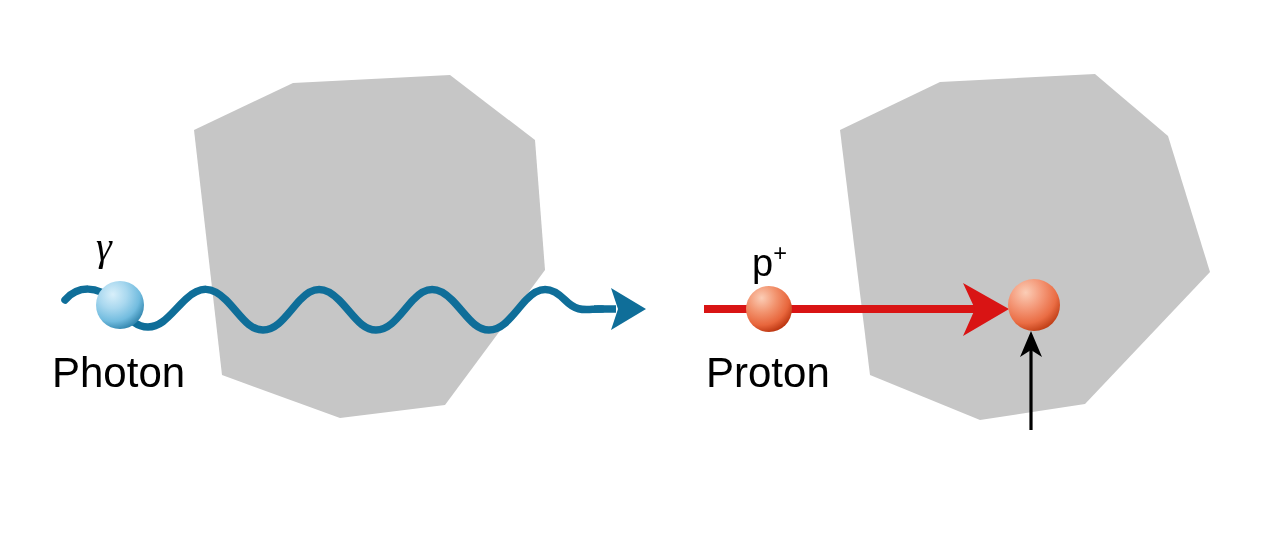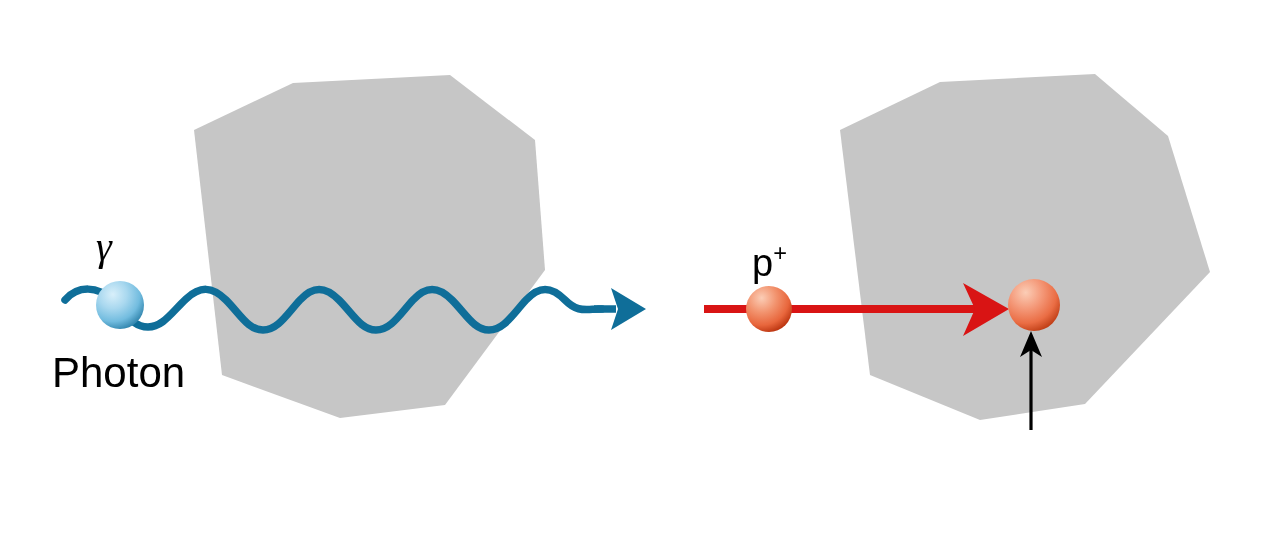--- a/index.html
+++ b/index.html
@@ -116,15 +116,16 @@
     <line x1="1031" y1="430" x2="1031" y2="345" stroke="#000000" stroke-width="3.2"></line>
     <polygon points="1031,331 1042,357 1031,350 1020,357" fill="#000000"></polygon>
   </svg>
 
   <div class="lbl lbl-sym" id="label-photon-gamma">γ</div>
 
   <div class="lbl lbl-big" id="label-photon">Photon</div>
 
   <div class="lbl lbl-psym" id="label-proton-psym"><span>p</span><sup>+</sup></div>
 
+  <div class="lbl lbl-big" id="label-proton">Proton</div>
 
 
 </div>
 
 </body></html>

